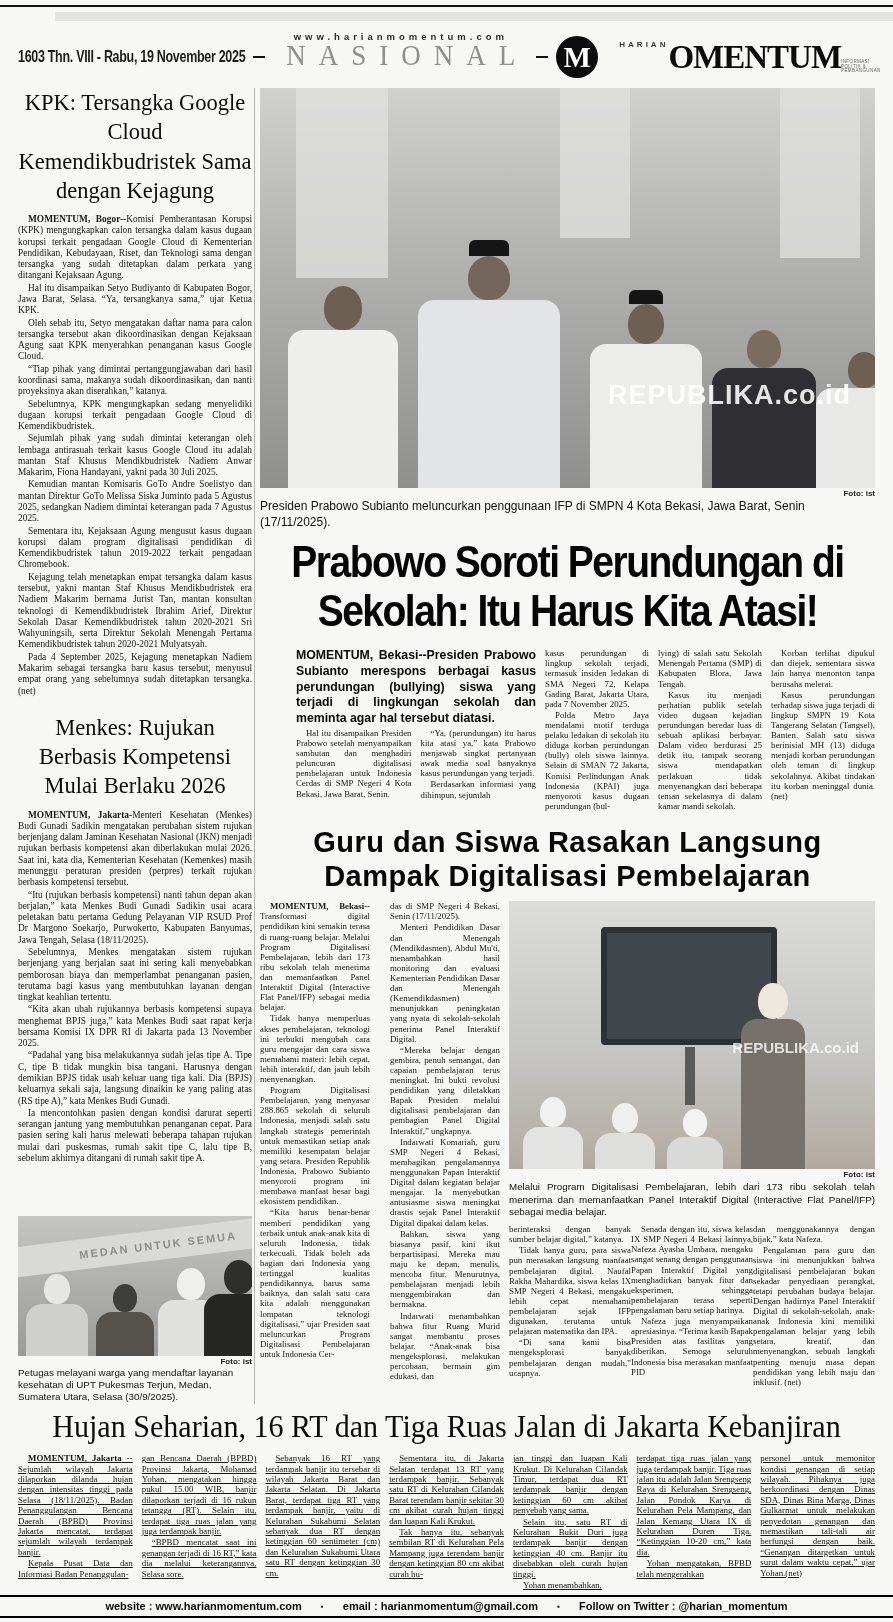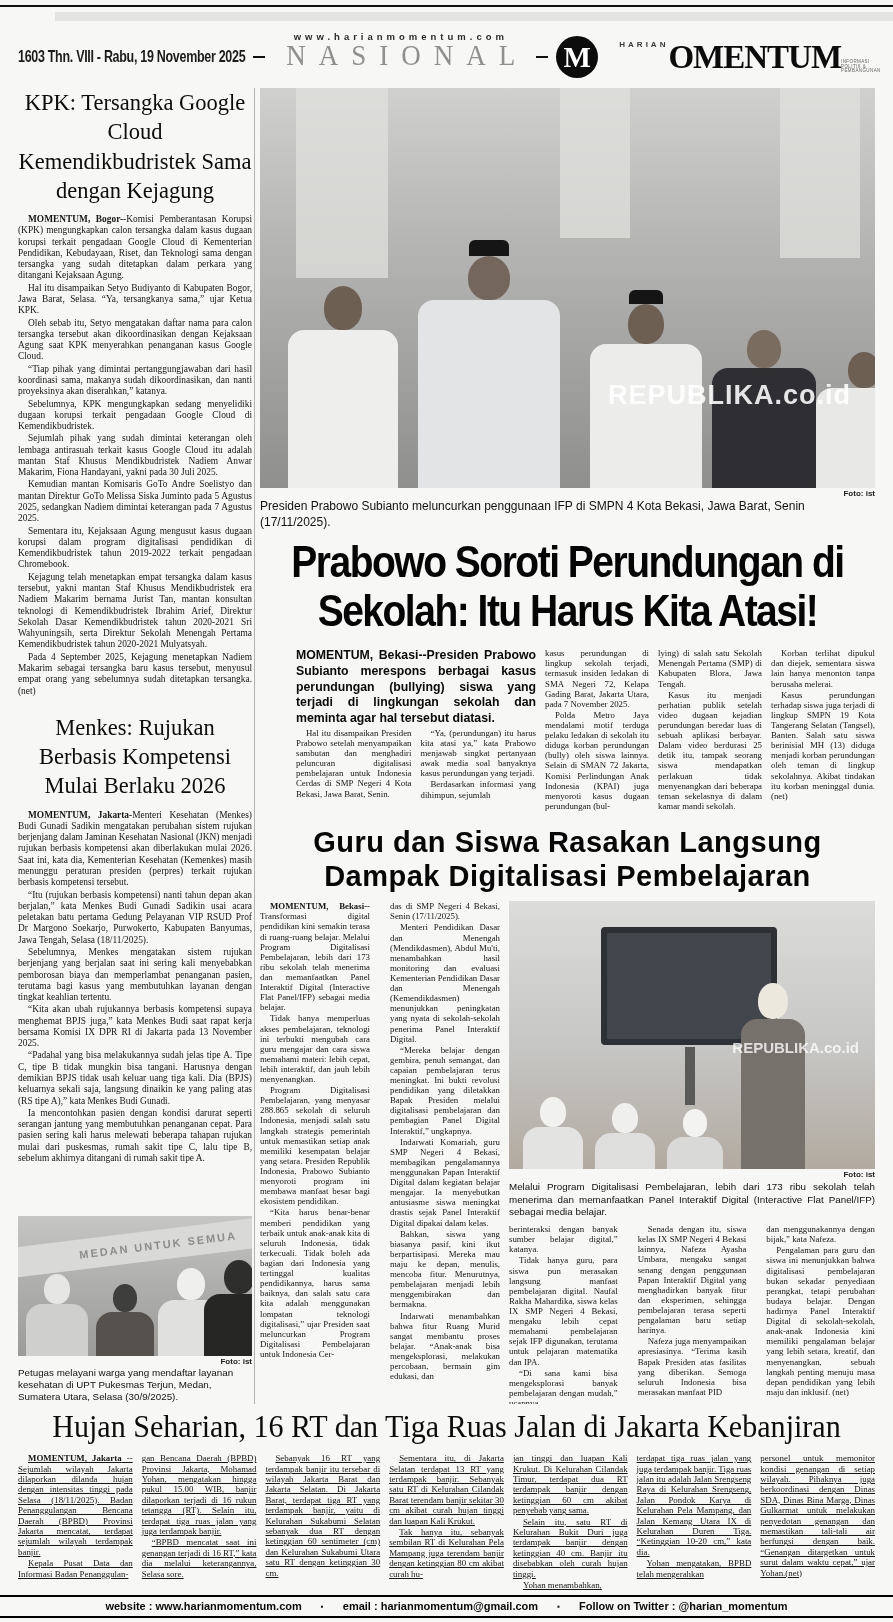--- a/index.html
+++ b/index.html
@@ -87,21 +87,21 @@
   .ga-right { flex:1; display:flex; flex-direction:column; min-width:0; }
   .class-photo { position:relative; height:268px; overflow:hidden;
                  background:linear-gradient(180deg,#dcdcda 0%,#c6c6c4 55%,#b2aaa0 100%); }
   .cp-panel { position:absolute; left:92px; top:26px; width:176px; height:118px; background:#41464d;
               border:6px solid #2d3035; border-radius:4px; }
   .cp-stand { position:absolute; left:176px; top:146px; width:10px; height:58px; background:#5a5a58; }
   .wm-class { position:absolute; right:16px; top:138px; font-family:"Liberation Sans",sans-serif;
               font-weight:bold; font-size:15px; color:rgba(255,255,255,.78); }
   .caption-class { font-family:"Liberation Sans",sans-serif; font-size:9.8px; line-height:1.25;
                    margin:1px 0 6px; color:#111; }
-  .ga-cols { display:flex; gap:20px;justify-content:flex-end; }
+  .ga-cols { display:flex; gap:0;justify-content:flex-end; }
 
   
   .bottom-article { position:absolute; top:1410px; left:18px; width:857px; }
   .hujan-headline { font-size:31px; line-height:1.1; white-space:nowrap; transform:scaleX(0.97);
                     transform-origin:center; margin-bottom:9px; }
   .hujan-cols { display:flex; gap:9px; font-size:8.9px; line-height:1.17;text-decoration:underline; }
 
   
   .footer { position:absolute; left:0; right:0; bottom:4px; border-top:2px solid #000;
             border-bottom:2px solid #000; padding:3px 0 4px; text-align:center;

